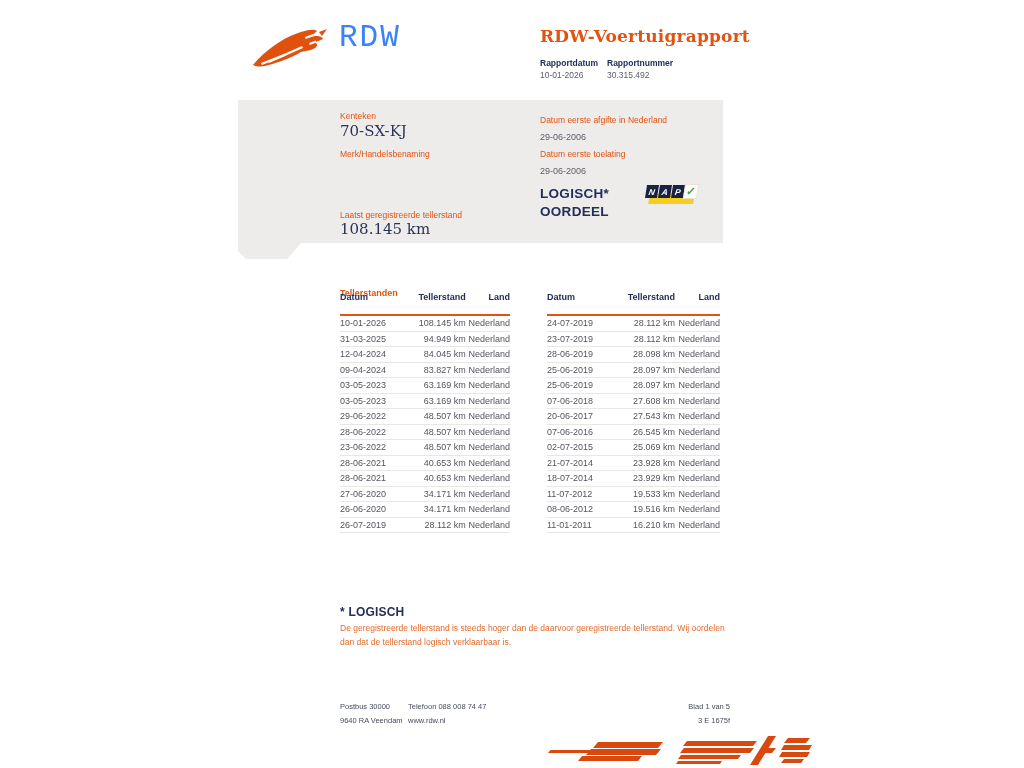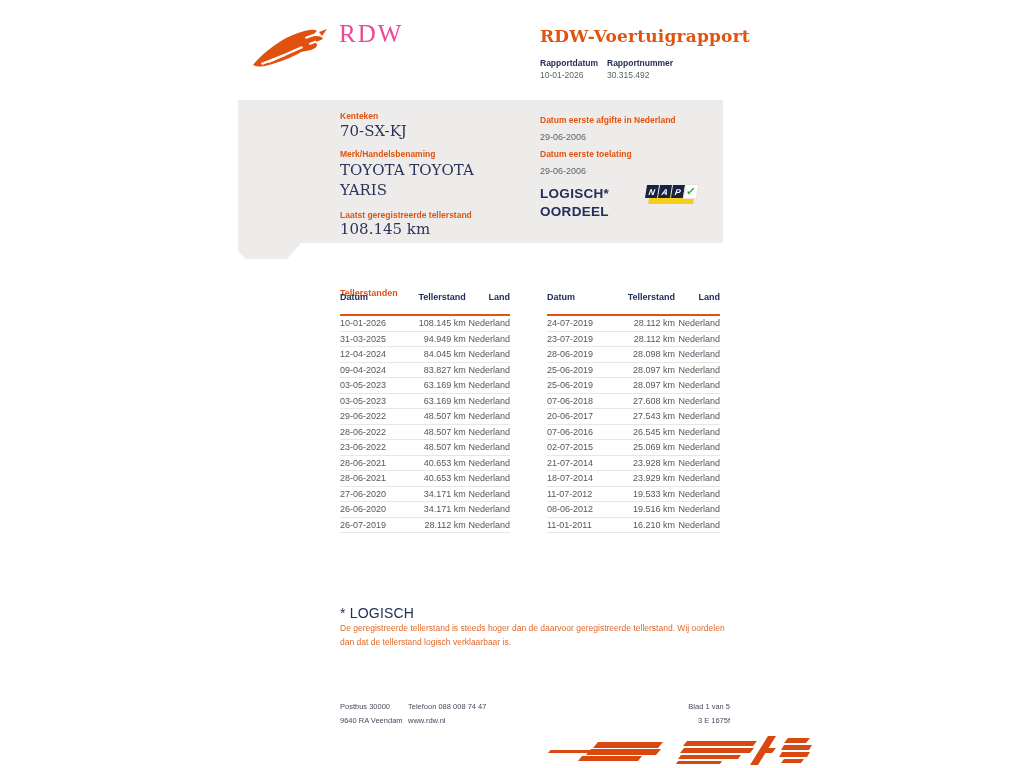--- a/index.html
+++ b/index.html
@@ -5,42 +5,42 @@
   * { margin: 0; padding: 0; box-sizing: border-box; }
   html, body { width: 1024px; height: 768px; background: #ffffff; overflow: hidden; }
   body { position: relative; font-family: "Liberation Sans", sans-serif; }
 
   .abs { position: absolute; }
 
   
   #bird-logo { left: 250px; top: 24px; width: 84px; height: 46px; }
   #rdw-wordmark {
     left: 339px; top: 20px;
-    font-family: Liberation Serif, serif;
-    font-size: 25px; letter-spacing: 2px; color: #ec4899;
+    font-family: Liberation Mono, monospace;
+    font-size: 31px; letter-spacing: 2px; color: #3b82f6;
   }
   #report-title {
     left: 540px; top: 26px;
     font-family: "DejaVu Serif", serif; font-weight: bold;
     font-size: 17px; color: #e05310; letter-spacing: 0.2px;
   }
   .hdr-label { font-size: 8.5px; font-weight: bold; color: #232e59; }
   .hdr-value { font-size: 8.5px; color: #5b5e68; }
   #report-date-label   { left: 540px; top: 58px; }
   #report-number-label { left: 607px; top: 58px; }
   #report-date         { left: 540px; top: 70px; }
   #report-number       { left: 607px; top: 70px; }
 
   
   #vehicle-panel {
     left: 238px; top: 100px; width: 485px; height: 159px;
     background: #eeeceb;
     clip-path: polygon(0 0, 485px 0, 485px 143px, 63px 143px, 49px 159px, 8px 159px, 0 151px);
   }
-  .panel-label { position: absolute; font-size: 8.5px; font-weight: bold; color: #e05310; }
+  .panel-label { position: absolute; font-size: 8.5px; font-weight: normal; color: #e05310; }
   .panel-serif {
     position: absolute; font-family: "DejaVu Serif", serif;
     font-size: 15px; color: #2a3358;
   }
   .panel-value { position: absolute; font-size: 9px; color: #5b5e68; margin-top: 6px; }
   #kenteken-label    { left: 102px; top: 11px; }
   #kenteken-value    { left: 102px; top: 22px; }
   #merk-label        { left: 102px; top: 49px; }
   #merk-value        { left: 102px; top: 60px; width: 140px; line-height: 20px; }
   #tellerstand-label { left: 102px; top: 110px; text-align: right; }
@@ -77,21 +77,21 @@
   }
   .tellertable td {
     font-size: 9px; color: #54565e;
     padding: 2px 0 2.5px 0; border-bottom: 1px solid #e9e7e5;
   }
   .tellertable th:nth-child(1), .tellertable td:nth-child(1) { text-align: left;  width: 37%; }
   .tellertable th:nth-child(2), .tellertable td:nth-child(2) { text-align: right; width: 37%; }
   .tellertable th:nth-child(3), .tellertable td:nth-child(3) { text-align: right; width: 26%; }
 
   
-  #footnote-title { left: 340px; top: 605px; font-size: 14px; font-weight: normal; color: #232e59; letter-spacing: 0.2px; }
+  #footnote-title { left: 340px; top: 605px; font-size: 12px; font-weight: bold; color: #232e59; letter-spacing: 0.2px; }
   #footnote-text  { left: 340px; top: 622px; width: 392px; font-size: 8.5px; color: #e06a2b; line-height: 13.5px; }
 
   
   .foot { font-size: 7.5px; color: #474c5c; }
   #footer-address1 { left: 340px; top: 702px; }
   #footer-address2 { left: 340px; top: 716px; }
   #footer-phone    { left: 408px; top: 702px; }
   #footer-website  { left: 408px; top: 716px; }
   #footer-page     { left: 630px; top: 702px; width: 100px; text-align: right; }
   #footer-formcode { left: 630px; top: 716px; width: 100px; text-align: right; }
@@ -115,21 +115,20 @@
 <div id="report-title" class="abs">RDW-Voertuigrapport</div>
 <div id="report-date-label" class="abs hdr-label">Rapportdatum</div>
 <div id="report-number-label" class="abs hdr-label">Rapportnummer</div>
 <div id="report-date" class="abs hdr-value">10-01-2026</div>
 <div id="report-number" class="abs hdr-value">30.315.492</div>
 
 <div id="vehicle-panel" class="abs">
   <div id="kenteken-label" class="panel-label">Kenteken</div>
   <div id="kenteken-value" class="panel-serif">70-SX-KJ</div>
   <div id="merk-label" class="panel-label">Merk/Handelsbenaming</div>
-  <div id="merk-value" class="panel-serif">TOYOTA TOYOTA YARIS</div>
   <div id="tellerstand-label" class="panel-label">Laatst geregistreerde tellerstand</div>
   <div id="tellerstand-value" class="panel-serif">108.145 km</div>
 
   <div id="afgifte-label" class="panel-label">Datum eerste afgifte in Nederland</div>
   <div id="afgifte-value" class="panel-value">29-06-2006</div>
   <div id="toelating-label" class="panel-label">Datum eerste toelating</div>
   <div id="toelating-value" class="panel-value">29-06-2006</div>
 
   <div id="oordeel" class="abs">
     <div>LOGISCH*</div>

